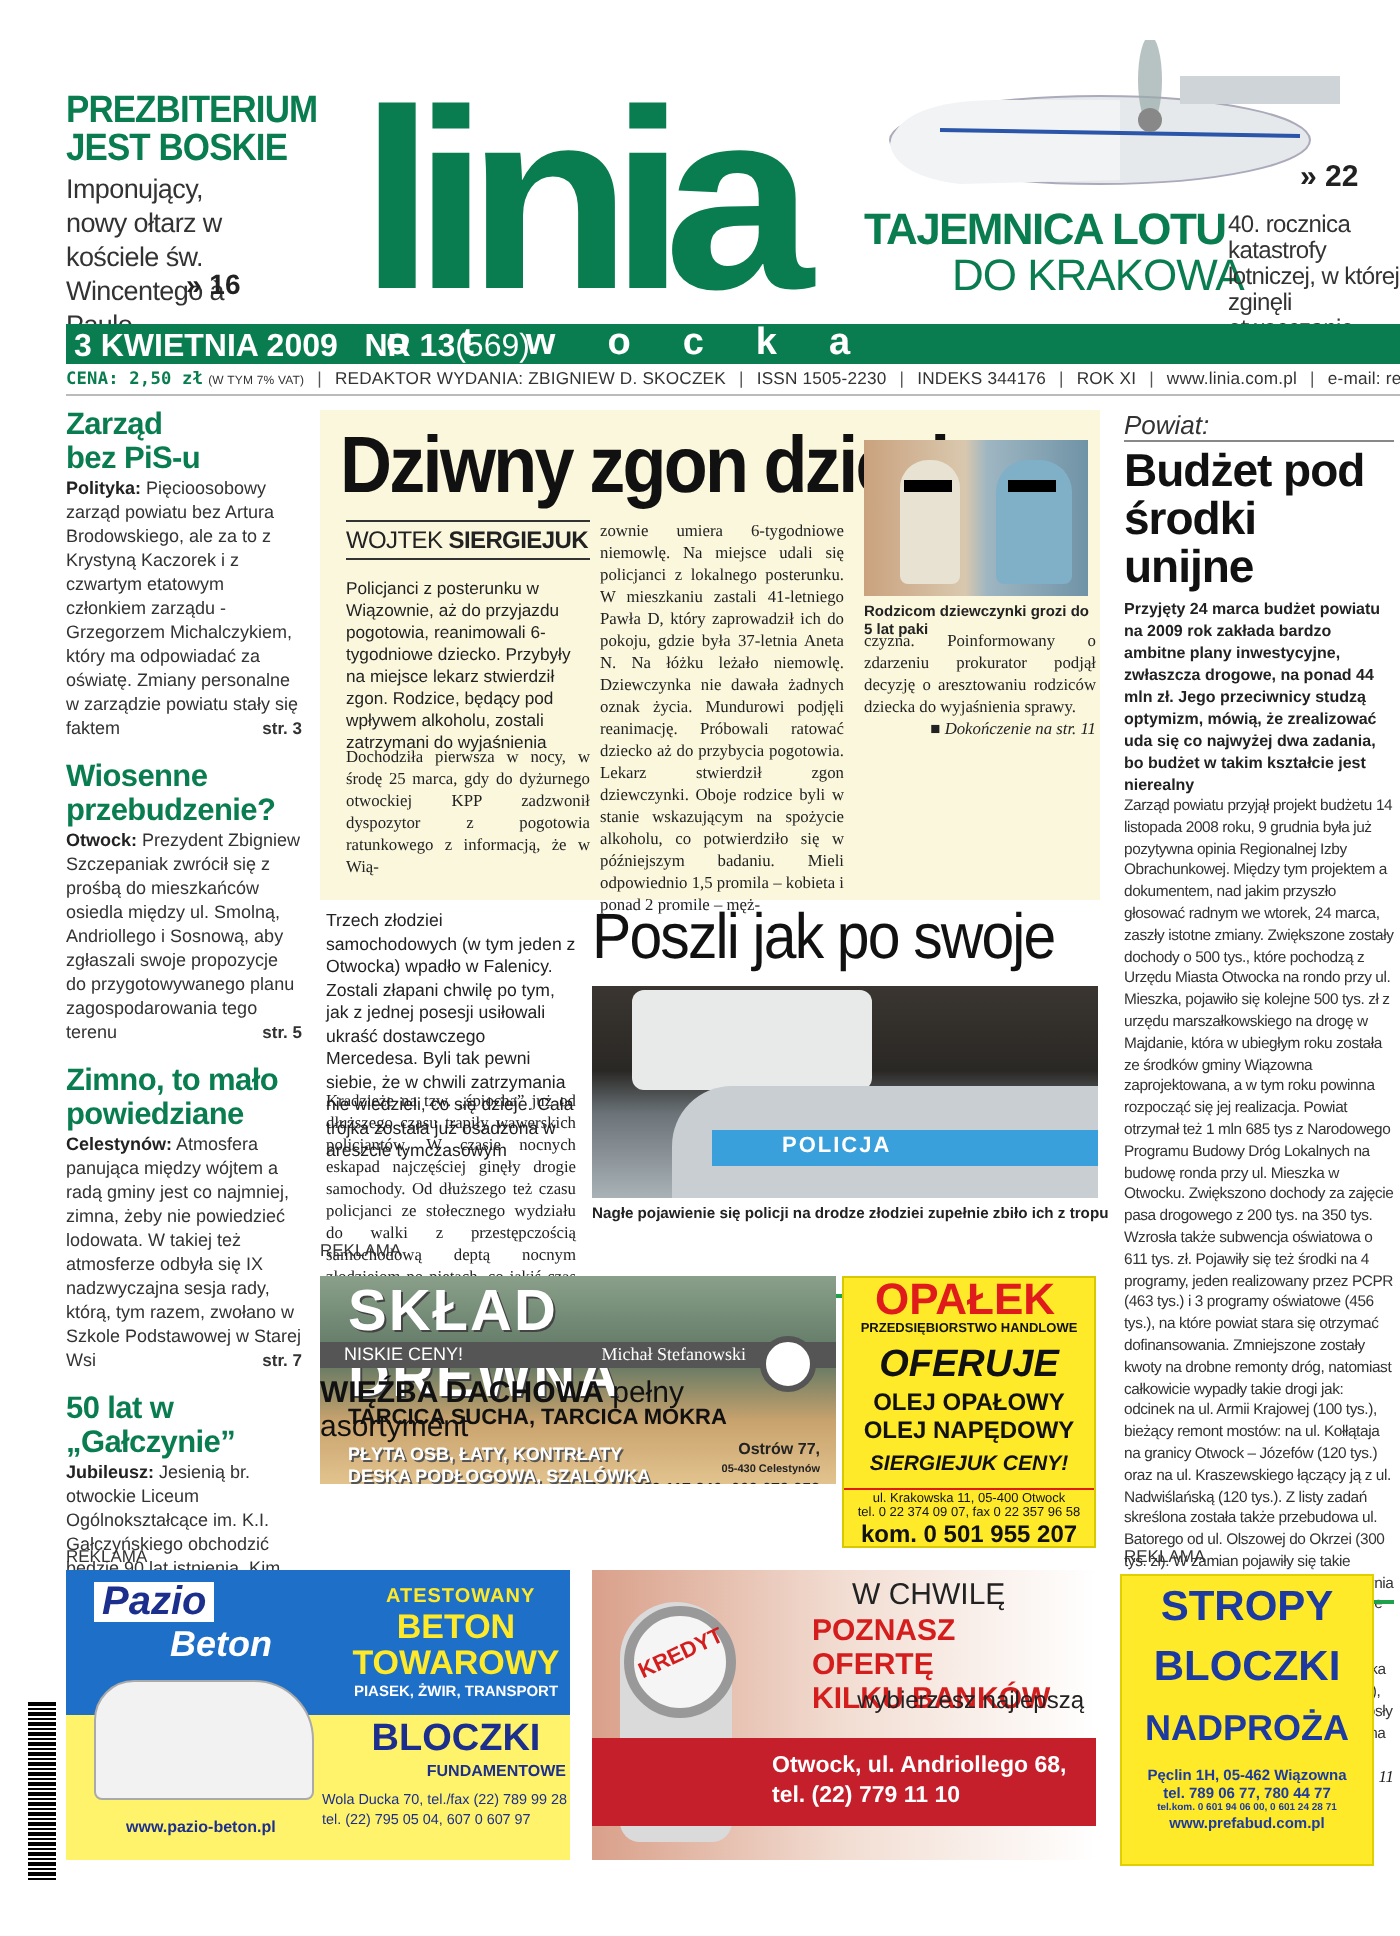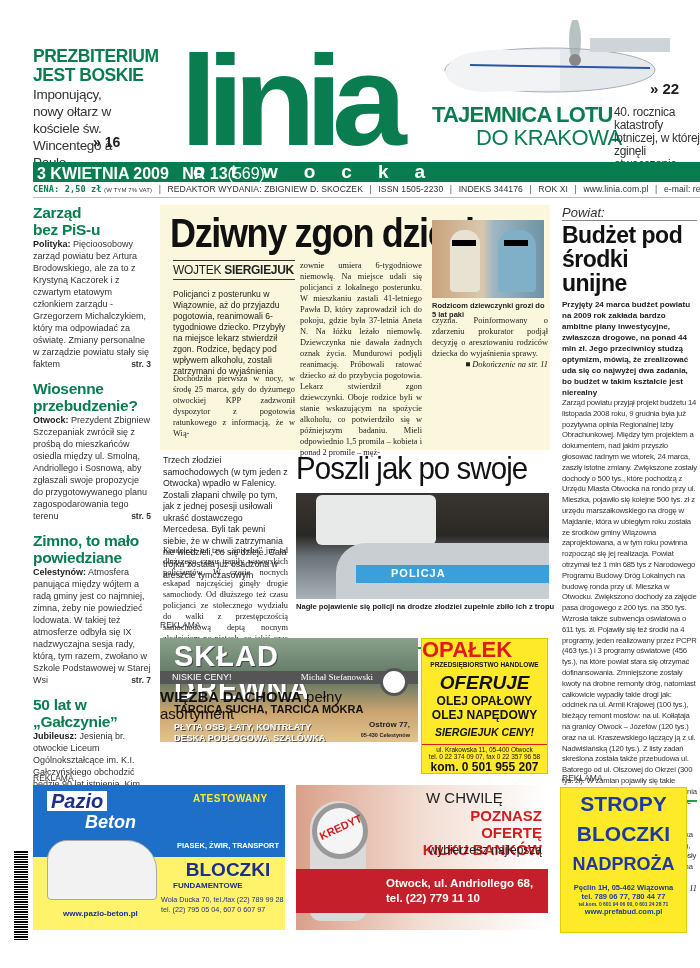--- a/index.html
+++ b/index.html
@@ -70,47 +70,47 @@
 #ad-drewno .band .a{position:absolute;left:12px;top:1px;color:#fff;font-weight:normal;font-size:9px}
 #ad-drewno .band .b{position:absolute;right:45px;top:1px;color:#fff;font-family:"Liberation Serif",serif;font-size:9px}
 #ad-drewno .logo{position:absolute;right:10px;top:30px;width:28px;height:28px;border-radius:50%;background:#fff;border:3px solid #555}
 #ad-drewno .l1{position:absolute;left:0;top:50px;font-weight:bold;font-size:15px;color:#111}
 #ad-drewno .l1 span{font-weight:normal}
 #ad-drewno .l2{position:absolute;left:14px;top:65px;font-weight:bold;font-size:11px;color:#111}
 #ad-drewno .l3{position:absolute;left:14px;top:84px;font-weight:bold;font-size:9px;color:#fff;line-height:11px;text-shadow:1px 1px 0 #555}
 #ad-drewno .l4{position:absolute;left:14px;top:110px;font-weight:bold;font-size:8px;color:#111;line-height:10px}
 #ad-drewno .addr{position:absolute;right:8px;top:82px;text-align:right;font-weight:bold;font-size:8px;color:#222;line-height:10px}
 #ad-opalek{left:421px;top:638px;width:127px;height:136px;background:#ffea2a;border:1px solid #d8c800;text-align:center}
-#ad-opalek .t{color:#e01b1b;font-weight:bold;font-size:22px;line-height:22px;margin-top:0px;text-align:left;padding-right:4px}
+#ad-opalek .t{color:#e01b1b;font-weight:bold;font-size:22px;line-height:22px;margin-top:0px;text-align:center;padding-right:4px}
 #ad-opalek .s{font-size:6.5px;font-weight:bold;color:#111}
 #ad-opalek .o{font-style:italic;font-weight:bold;font-size:19px;color:#111;margin-top:4px}
 #ad-opalek .p{font-weight:bold;font-size:12px;line-height:14px;color:#111}
 #ad-opalek .c{font-style:italic;font-weight:bold;font-size:10.5px;color:#111;margin-top:4px}
 #ad-opalek .a{font-size:6.5px;color:#111;margin-top:6px;border-top:1px solid #e01b1b;padding-top:1px}
 #ad-opalek .k{font-weight:bold;font-size:12px;color:#111}
 #reklama-left{left:33px;top:773px;width:118px}
 #reklama-right{left:562px;top:773px;width:135px}
 #ad-beton{left:33px;top:785px;width:252px;height:145px;background:linear-gradient(180deg,#1e6fc8 0%,#1e6fc8 50%,#fff36b 50%,#fff36b 100%);overflow:hidden}
 #ad-beton .logo{position:absolute;left:14px;top:6px;font-style:italic;font-weight:bold;font-size:20px;color:#1c2f8c;background:#fff;padding:0 4px;line-height:20px}
 #ad-beton .logo2{position:absolute;left:52px;top:28px;font-style:italic;font-weight:bold;font-size:18px;color:#fff;line-height:18px}
 #ad-beton .truck{position:absolute;left:14px;top:55px;width:110px;height:60px;background:#f2f2f2;border-radius:20px 30px 4px 4px;border:1px solid #aaa}
 #ad-beton .at{position:absolute;left:160px;top:8px;font-weight:bold;font-size:10px;color:#ffea2a;letter-spacing:0.5px}
 #ad-beton .bt{position:absolute;left:140px;top:20px;width:110px;text-align:center;font-weight:bold;font-size:17px;line-height:18px;color:#ffea2a}
 #ad-beton .pz{position:absolute;left:140px;top:56px;width:110px;text-align:center;font-weight:bold;font-size:7.5px;color:#fff}
 #ad-beton .bl{position:absolute;left:140px;top:74px;width:110px;text-align:center;font-weight:bold;font-size:19px;color:#1c2f8c}
-#ad-beton .fu{position:absolute;left:140px;top:96px;width:110px;text-align:left;font-weight:bold;font-size:8px;color:#1c2f8c}
+#ad-beton .fu{position:absolute;left:140px;top:96px;width:110px;text-align:right;font-weight:bold;font-size:8px;color:#1c2f8c}
 #ad-beton .ad{position:absolute;left:128px;top:110px;font-size:7.2px;line-height:10px;color:#1c2f8c}
 #ad-beton .www{position:absolute;left:30px;top:124px;font-weight:bold;font-size:8px;color:#1c2f8c}
 #barcode{left:14px;top:850px;width:14px;height:90px;background:repeating-linear-gradient(0deg,#000 0 1px,#fff 1px 2px,#000 2px 4px,#fff 4px 5px)}
 #ad-kredyt{left:296px;top:785px;width:252px;height:145px;background:linear-gradient(90deg,#d9a08a 0%,#f2ddd2 50%,#fff 100%);overflow:hidden}
 #ad-kredyt .fig{position:absolute;left:14px;top:16px;width:56px;height:120px;background:#dadada;border-radius:28px 28px 10px 10px}
 #ad-kredyt .lens{position:absolute;left:16px;top:18px;width:56px;height:56px;border-radius:50%;border:5px solid #999;background:#f5f5f5}
 #ad-kredyt .kr{position:absolute;left:22px;top:36px;color:#d41d1d;font-weight:bold;font-size:11px;transform:rotate(-25deg)}
 #ad-kredyt .w{position:absolute;left:130px;top:4px;font-size:15px;color:#222}
-#ad-kredyt .p{position:absolute;left:110px;top:22px;font-weight:bold;font-size:15px;line-height:17px;color:#d41d1d;text-align:right;width:136px}
+#ad-kredyt .p{position:absolute;left:110px;top:22px;font-weight:bold;font-size:15px;line-height:17px;color:#d41d1d;width:136px}
 #ad-kredyt .n{position:absolute;left:110px;top:58px;font-size:12px;color:#222;text-align:right;width:136px}
 #ad-kredyt .band{position:absolute;left:0;top:84px;width:252px;height:44px;background:#c41f2a}
 #ad-kredyt .band div{position:absolute;left:90px;font-weight:bold;font-size:11.5px;color:#fff}
 #ad-stropy{left:560px;top:787px;width:127px;height:146px;background:#ffea2a;text-align:center;border:1px solid #e0d000}
 #ad-stropy .t{font-weight:bold;font-size:21px;line-height:28px;color:#1c3aa0;margin-top:2px}
 #ad-stropy .t.n{font-size:18px}
 #ad-stropy .a{font-weight:bold;font-size:7.5px;color:#1c3aa0;margin-top:5px}
 #ad-stropy .b{font-weight:bold;font-size:7.5px;color:#1c3aa0}
 #ad-stropy .c{font-weight:bold;font-size:5px;color:#1c3aa0}
 #ad-stropy .d{font-weight:bold;font-size:7.5px;color:#1c3aa0}
@@ -277,20 +277,21 @@
 <div id="reklama-left" class="abs reklama">REKLAMA</div>
 <div id="reklama-right" class="abs reklama">REKLAMA</div>
 
 <div id="barcode" class="abs"></div>
 
 <div id="ad-beton" class="abs">
   <div class="logo">Pazio</div>
   <div class="logo2">Beton</div>
   <div class="truck"></div>
   <div class="at">ATESTOWANY</div>
+  <div class="bt">BETON TOWAROWY</div>
   <div class="pz">PIASEK, ŻWIR, TRANSPORT</div>
   <div class="bl">BLOCZKI</div>
   <div class="fu">FUNDAMENTOWE</div>
   <div class="ad">
     <div>Wola Ducka 70, tel./fax (22) 789 99 28</div>
     <div>tel. (22) 795 05 04, 607 0 607 97</div>
   </div>
   <div class="www">www.pazio-beton.pl</div>
 </div>
 

